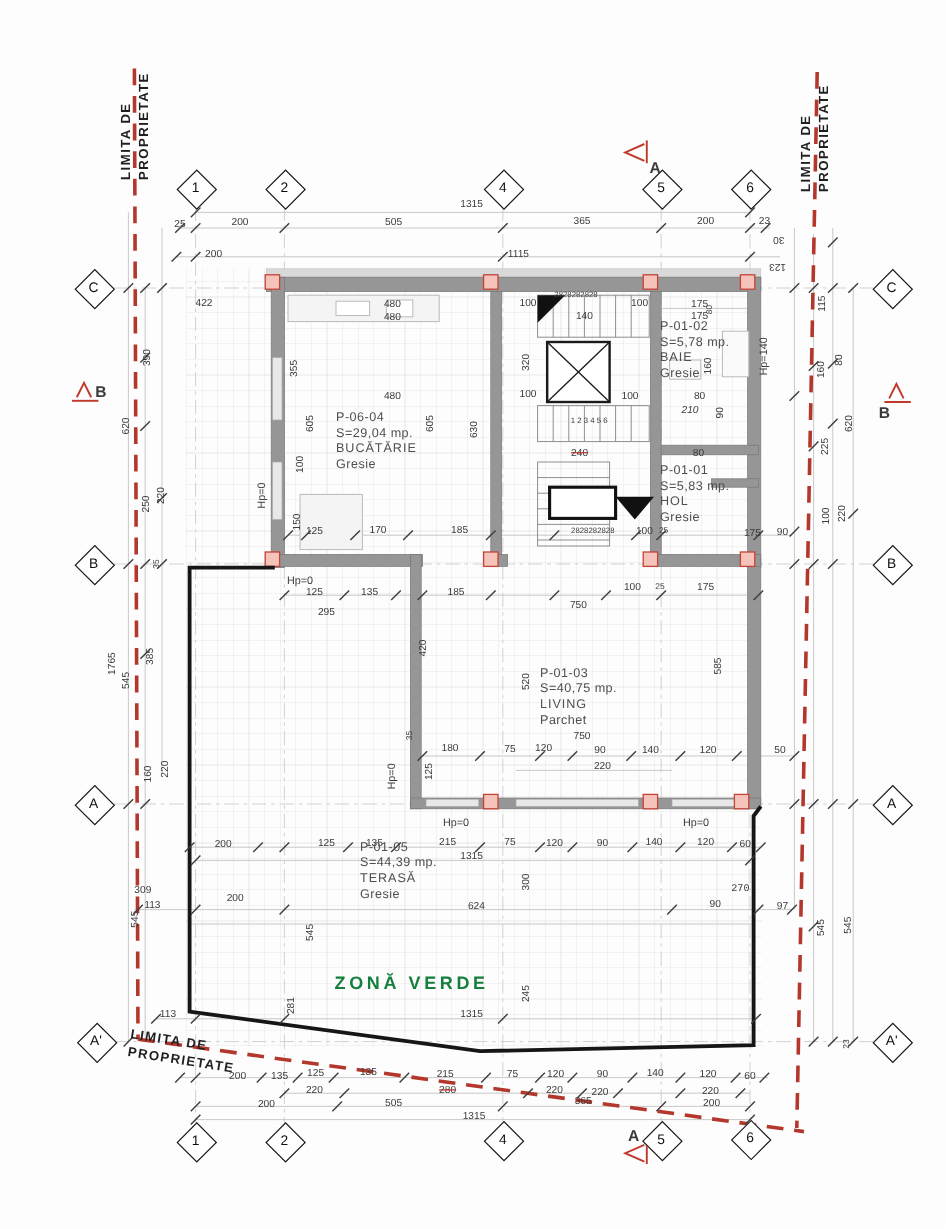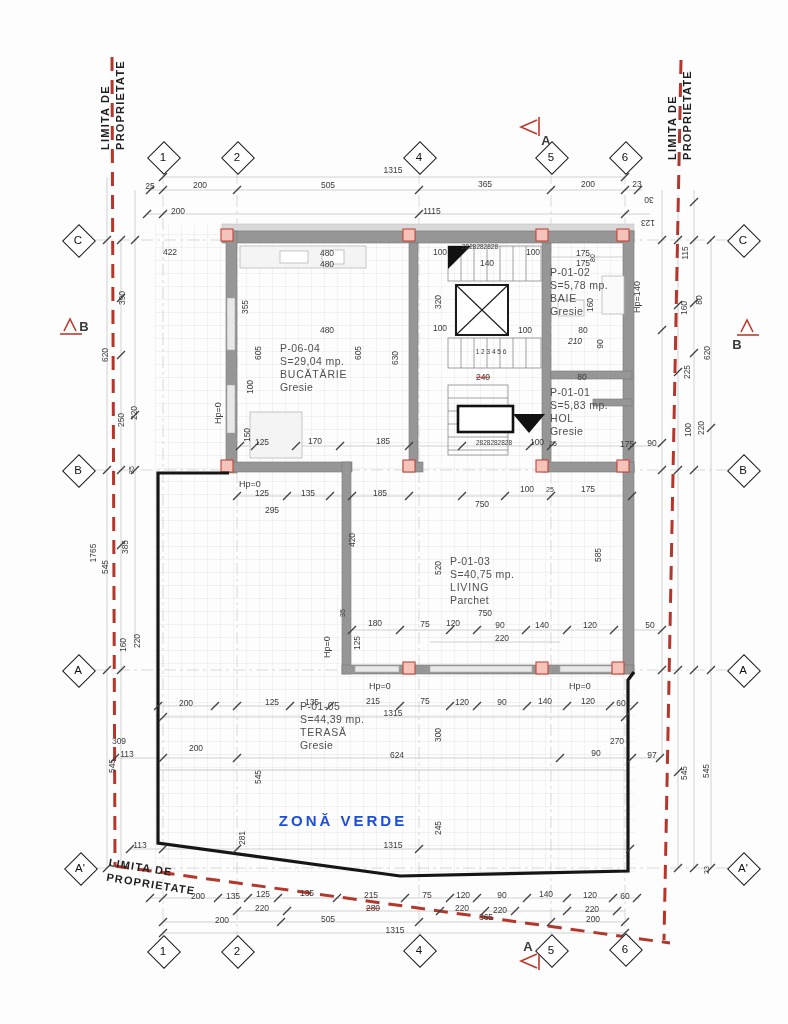--- a/index.html
+++ b/index.html
@@ -6,21 +6,21 @@
   .stage{position:relative;width:788px;height:1024px;margin:0 auto;background:#fdfdfd;overflow:hidden;
          font-family:"Liberation Sans",sans-serif;}
   .gridbg{position:absolute;left:155px;top:224px;width:480px;height:648px;
     background-image:
       repeating-linear-gradient(0deg,rgba(120,120,120,.08) 0 1px,transparent 1px 13px),
       repeating-linear-gradient(90deg,rgba(120,120,120,.08) 0 1px,transparent 1px 13px);}
   svg.plan{position:absolute;left:0;top:0;}
   #labels{position:absolute;left:0;top:0;width:100%;height:100%;}
   .lbl{position:absolute;font-size:8.5px;color:#3b3b3b;white-space:nowrap;line-height:1;}
   .lbl.strike{text-decoration:line-through;text-decoration-color:#b4372c;}
-  .lbl[data-name="green-zone-label"]{font-size:15px;letter-spacing:3px;color:#1d4ed8;font-weight:bold;}
+  .lbl[data-name="green-zone-label"]{font-size:15px;letter-spacing:3px;color:#15803d;font-weight:bold;}
   .room{position:absolute;font-size:10.5px;line-height:13px;color:#4f4f4f;letter-spacing:.4px;white-space:nowrap;}
   .room .rname{letter-spacing:.8px;}
   .bubble{position:absolute;width:36px;height:36px;transform:translate(-50%,-50%);}
   .bubble .d{position:absolute;left:50%;top:50%;width:22px;height:22px;margin:-11px 0 0 -11px;
              background:#fff;border:1.3px solid #1a1a1a;transform:rotate(45deg);}
   .bubble .t{position:absolute;inset:0;display:flex;align-items:center;justify-content:center;
              font-size:11.5px;color:#111;}
   .plabel{position:absolute;font-size:11px;color:#1f1f1f;letter-spacing:1.2px;line-height:15px;
           white-space:nowrap;font-weight:bold;}
 </style>
@@ -330,21 +330,21 @@
       <div class="lbl" data-name="dimension-label" style="left: 258px; top: 777px; transform: translate(-50%, -50%) rotate(-90deg);">545</div>
       <div class="lbl" data-name="dimension-label" style="left: 685px; top: 253px; transform: translate(-50%, -50%) rotate(-90deg);">115</div>
       <div class="lbl" data-name="dimension-label" style="left: 699px; top: 300px; transform: translate(-50%, -50%) rotate(-90deg);">80</div>
       <div class="lbl" data-name="dimension-label" style="left: 684px; top: 308px; transform: translate(-50%, -50%) rotate(-90deg);">160</div>
       <div class="lbl" data-name="dimension-label" style="left: 707px; top: 353px; transform: translate(-50%, -50%) rotate(-90deg);">620</div>
       <div class="lbl" data-name="dimension-label" style="left: 687px; top: 372px; transform: translate(-50%, -50%) rotate(-90deg);">225</div>
       <div class="lbl" data-name="dimension-label" style="left: 652px; top: 443px; transform: translate(-50%, -50%) rotate(0deg);">90</div>
       <div class="lbl" data-name="dimension-label" style="left: 688px; top: 430px; transform: translate(-50%, -50%) rotate(-90deg);">100</div>
       <div class="lbl" data-name="dimension-label" style="left: 701px; top: 428px; transform: translate(-50%, -50%) rotate(-90deg);">220</div>
       <div class="lbl" data-name="dimension-label" style="left: 621px; top: 703px; transform: translate(-50%, -50%) rotate(0deg);">60</div>
-      <div class="lbl" data-name="dimension-label" style="left: 617px; top: 741px; transform: translate(-50%, -50%) rotate(0deg);">270</div>
+      <div class="lbl" data-name="dimension-label" style="left: 617px; top: 741px; transform: translate(-50%, -50%) rotate(0deg); font-family: Liberation Mono, monospace;">270</div>
       <div class="lbl" data-name="dimension-label" style="left: 652px; top: 755px; transform: translate(-50%, -50%) rotate(0deg);">97</div>
       <div class="lbl" data-name="dimension-label" style="left: 596px; top: 753px; transform: translate(-50%, -50%) rotate(0deg);">90</div>
       <div class="lbl" data-name="dimension-label" style="left: 684px; top: 773px; transform: translate(-50%, -50%) rotate(-90deg);">545</div>
       <div class="lbl" data-name="dimension-label" style="left: 706px; top: 771px; transform: translate(-50%, -50%) rotate(-90deg);">545</div>
       <div class="lbl" data-name="dimension-label" style="left: 706px; top: 870px; font-size: 7px; transform: translate(-50%, -50%) rotate(-90deg);">23</div>
       <div class="lbl" data-name="dimension-label" style="left: 327px; top: 253px; transform: translate(-50%, -50%) rotate(0deg);">480</div>
       <div class="lbl" data-name="dimension-label" style="left: 327px; top: 264px; transform: translate(-50%, -50%) rotate(0deg);">480</div>
       <div class="lbl" data-name="dimension-label" style="left: 440px; top: 252px; transform: translate(-50%, -50%) rotate(0deg);">100</div>
       <div class="lbl" data-name="dimension-label" style="left: 245px; top: 307px; transform: translate(-50%, -50%) rotate(-90deg);">355</div>
       <div class="lbl" data-name="dimension-label" style="left: 438px; top: 302px; transform: translate(-50%, -50%) rotate(-90deg);">320</div>

